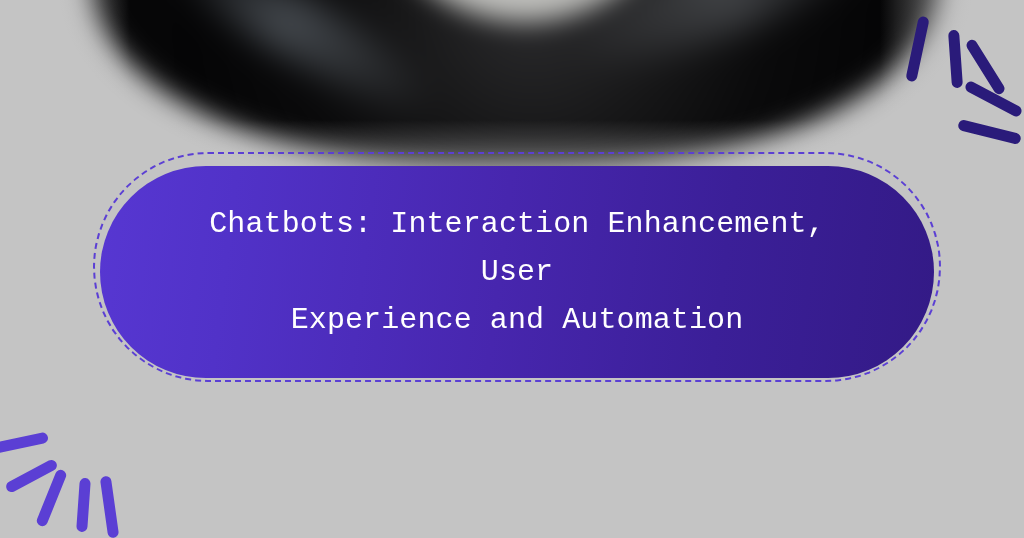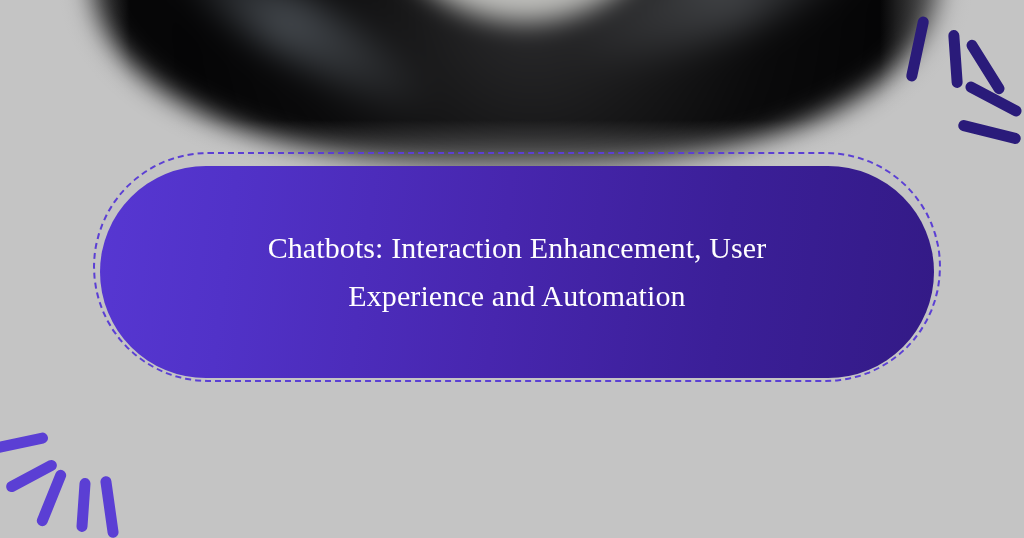--- a/index.html
+++ b/index.html
@@ -138,21 +138,21 @@
     background: linear-gradient(97deg, #5737d2 0%, #5132c8 16%, #4726ae 48%, #3b1f98 74%, #331a86 100%);
     display: flex;
     align-items: center;
     justify-content: center;
   }
 
   .banner-title {
     width: 660px;
     text-align: center;
     color: #ffffff;
-    font-family: Liberation Serif, serif;
+    font-family: Liberation Mono, monospace;
     font-size: 30px;
     font-weight: 400;
     line-height: 48px;
     letter-spacing: 0.1px;
     white-space: pre-line;
   }
 
   
   .sparkle {
     position: absolute;

